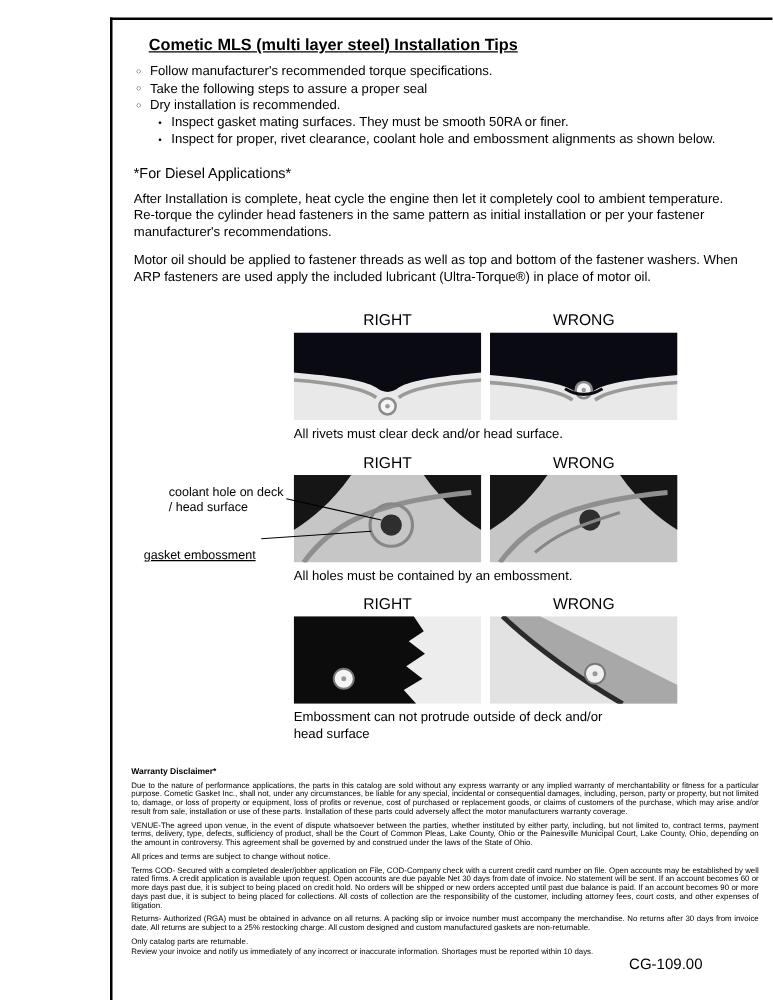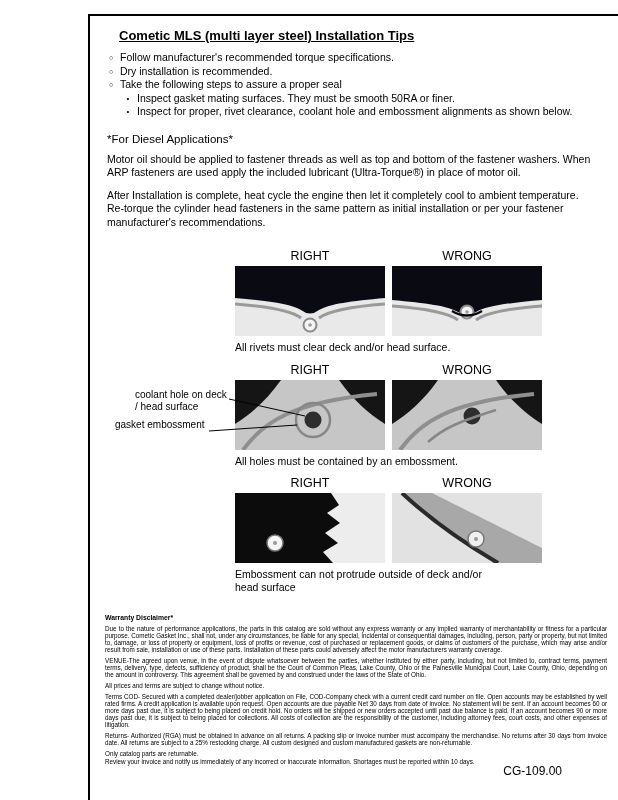--- a/index.html
+++ b/index.html
@@ -16,21 +16,21 @@
   .para{font-size:10.5px;line-height:13.5px;max-width:484px;margin:0 0 9px 2px;}
   .diagram-section{margin-top:20px;}
   .dgrid{display:grid;grid-template-columns:130px 150px 7px 150px;position:relative;}
   .dlabel{text-align:center;font-size:12.5px;padding-bottom:3px;}
   .dimg{width:150px;height:70px;line-height:0;}
   .dimg svg{display:block;}
   .caption{grid-column:2/5;font-size:10.5px;line-height:12.5px;padding:5px 0 9px;}
   .caption.narrow{max-width:255px;}
   .callout{position:absolute;font-size:10px;line-height:12px;}
   .callout.c1{left:30px;top:26px;width:94px;}
-  .callout.c2{left:10px;top:56px;width:110px;}
+  .callout.c2{left:10px;top:76px;width:110px;text-decoration:underline;}
   .callout-lines{position:absolute;left:0;top:0;width:440px;height:100px;pointer-events:none;}
   .legal{margin-top:12px;max-width:502px;}
   .legal-h{font-size:6.8px;font-weight:bold;margin:0 0 4px;}
   .legal p{font-size:6.3px;line-height:7px;margin:0 0 4px;text-align:justify;}
   .legal p.nogap{margin-bottom:1px;}
   .docnum{position:absolute;right:56px;bottom:22px;font-size:12px;}
 </style>
 </head>
 <body>
 
@@ -38,39 +38,39 @@
 
   <h1 class="title">Cometic MLS (multi layer steel) Installation Tips</h1>
 
   <div class="bullet-list">
     <div class="bullet">
       <span class="glyph">○</span>
       <span class="btext">Follow manufacturer's recommended torque specifications.</span>
     </div>
     <div class="bullet">
       <span class="glyph">○</span>
-      <span class="btext">Dry installation is recommended.</span>
+      <span class="btext">Take the following steps to assure a proper seal</span>
     </div>
     <div class="bullet">
       <span class="glyph">○</span>
-      <span class="btext">Take the following steps to assure a proper seal</span>
+      <span class="btext">Dry installation is recommended.</span>
     </div>
     <div class="bullet sub">
       <span class="glyph">•</span>
       <span class="btext">Inspect gasket mating surfaces.  They must be smooth 50RA or finer.</span>
     </div>
     <div class="bullet sub">
       <span class="glyph">•</span>
       <span class="btext">Inspect for proper, rivet clearance, coolant hole and embossment alignments as shown below.</span>
     </div>
   </div>
 
   <h2 class="diesel-heading">*For Diesel Applications*</h2>
+  <p class="para">After Installation is complete, heat cycle the engine then let it completely cool to ambient temperature. Re-torque the cylinder head fasteners in the same pattern as initial installation or per your fastener manufacturer's recommendations.</p>
   <p class="para">Motor oil should be applied to fastener threads as well as top and bottom of the fastener washers. When ARP fasteners are used apply the included lubricant (Ultra-Torque®) in place of motor oil.</p>
-  <p class="para">After Installation is complete, heat cycle the engine then let it completely cool to ambient temperature. Re-torque the cylinder head fasteners in the same pattern as initial installation or per your fastener manufacturer's recommendations.</p>
 
   <div class="diagram-section">
 
     <div class="dgrid">
       <div></div>
       <div class="dlabel">RIGHT</div>
       <div></div>
       <div class="dlabel">WRONG</div>
       <div></div>
       <div class="dimg">

